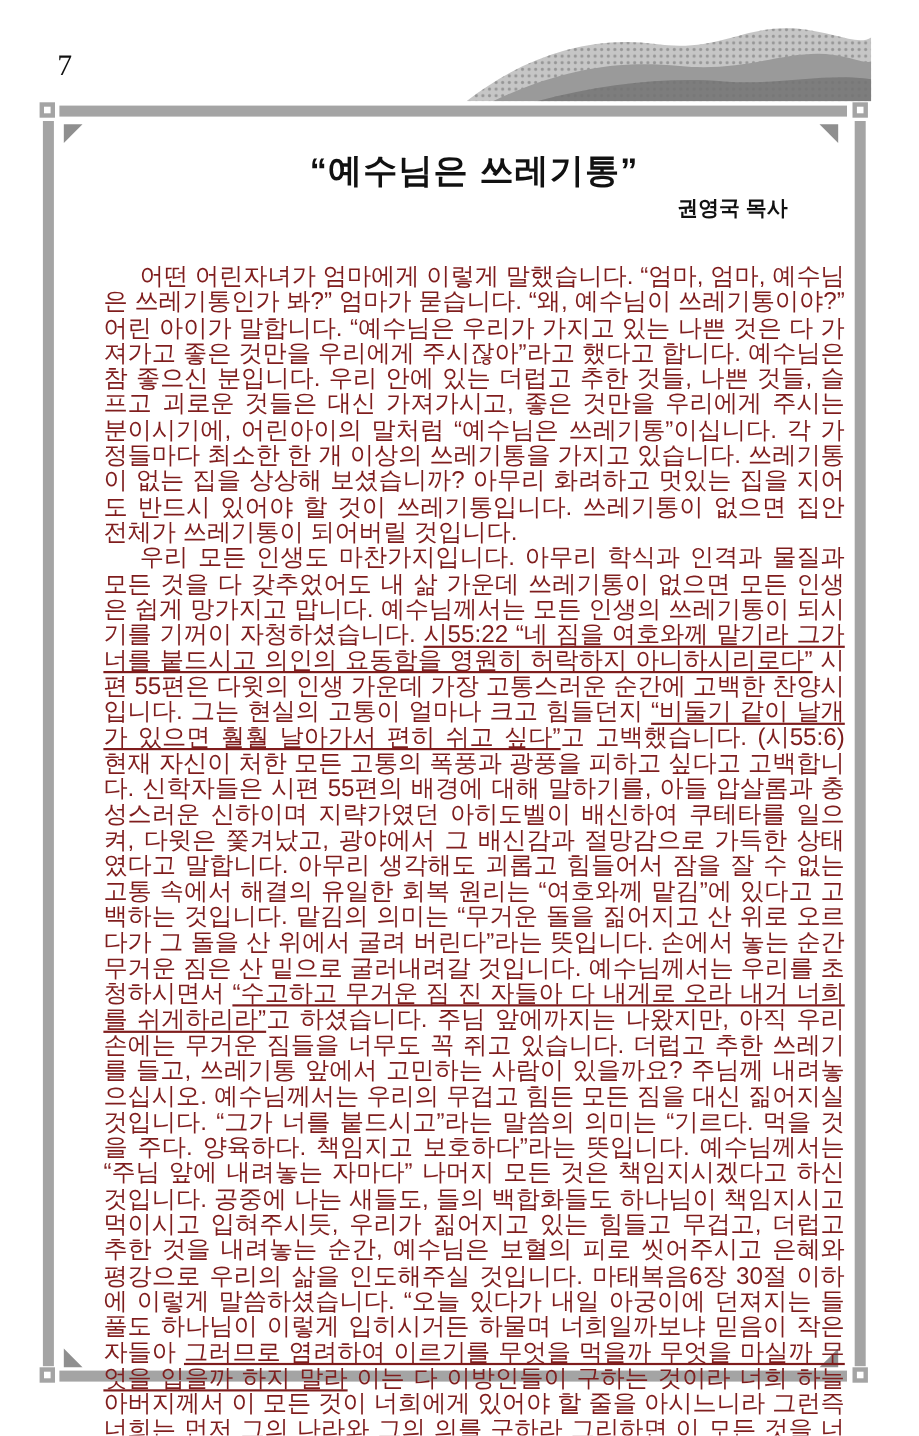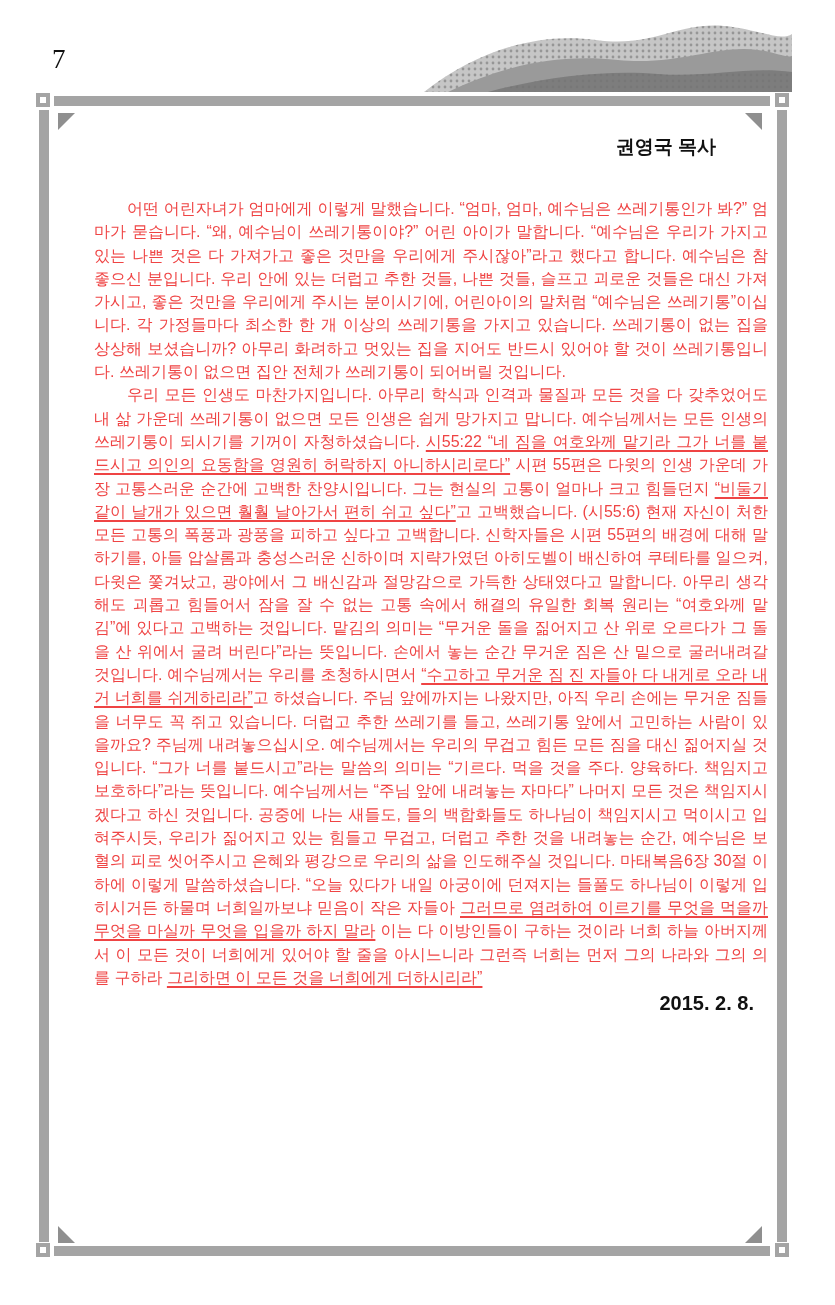--- a/index.html
+++ b/index.html
@@ -47,22 +47,22 @@
   .article-title {
     text-align:center; font-size:31px; font-weight:bold;
     letter-spacing:1px; color:#111;
   }
   .article-author {
     text-align:right; padding-right:52px;
     font-size:19px; font-weight:bold; color:#111;
   }
   .article-body { margin-top:37px; }
   .body-para {
-    font-size:16px; line-height:23.3px; text-align:justify;
-    text-indent:33px; word-break:break-all; color:#ef4444;
+    font-size:22px; line-height:23.3px; text-align:justify;
+    text-indent:33px; word-break:break-all; color:#7f1d1d;
   }
   .body-para u {
     text-decoration-thickness:1.7px;
     text-underline-offset:3px;
   }
   .article-date {
     margin-top:3px; text-align:right; padding-right:14px;
     font-size:20px; font-weight:bold; color:#111;
   }
 </style>
@@ -93,19 +93,20 @@
 <div class="corner-square sq-tl"></div>
 <div class="corner-square sq-tr"></div>
 <div class="corner-square sq-bl"></div>
 <div class="corner-square sq-br"></div>
 <div class="corner-tri tri-tl"></div>
 <div class="corner-tri tri-tr"></div>
 <div class="corner-tri tri-bl"></div>
 <div class="corner-tri tri-br"></div>
 
 <div class="content">
+  <h1 class="article-title">“예수님은 쓰레기통”</h1>
   <div class="article-author">권영국 목사</div>
   <div class="article-body">
       <p class="body-para"><span>어떤 어린자녀가 엄마에게 이렇게 말했습니다. “엄마, 엄마, 예수님은 쓰레기통인가 봐?” 엄마가 묻습니다. “왜, 예수님이 쓰레기통이야?” 어린 아이가 말합니다. “예수님은 우리가 가지고 있는 나쁜 것은 다 가져가고 좋은 것만을 우리에게 주시잖아”라고 했다고 합니다. 예수님은 참 좋으신 분입니다. 우리 안에 있는 더럽고 추한 것들, 나쁜 것들, 슬프고 괴로운 것들은 대신 가져가시고, 좋은 것만을 우리에게 주시는 분이시기에, 어린아이의 말처럼 “예수님은 쓰레기통”이십니다. 각 가정들마다 최소한 한 개 이상의 쓰레기통을 가지고 있습니다. 쓰레기통이 없는 집을 상상해 보셨습니까? 아무리 화려하고 멋있는 집을 지어도 반드시 있어야 할 것이 쓰레기통입니다. 쓰레기통이 없으면 집안 전체가 쓰레기통이 되어버릴 것입니다.</span></p>
       <p class="body-para"><span>우리 모든 인생도 마찬가지입니다. 아무리 학식과 인격과 물질과 모든 것을 다 갖추었어도 내 삶 가운데 쓰레기통이 없으면 모든 인생은 쉽게 망가지고 맙니다. 예수님께서는 모든 인생의 쓰레기통이 되시기를 기꺼이 자청하셨습니다. </span><u>시55:22 “네 짐을 여호와께 맡기라 그가 너를 붙드시고 의인의 요동함을 영원히 허락하지 아니하시리로다”</u><span> 시편 55편은 다윗의 인생 가운데 가장 고통스러운 순간에 고백한 찬양시입니다. 그는 현실의 고통이 얼마나 크고 힘들던지 </span><u>“비둘기 같이 날개가 있으면 훨훨 날아가서 편히 쉬고 싶다”</u><span>고 고백했습니다. (시55:6) 현재 자신이 처한 모든 고통의 폭풍과 광풍을 피하고 싶다고 고백합니다. 신학자들은 시편 55편의 배경에 대해 말하기를, 아들 압살롬과 충성스러운 신하이며 지략가였던 아히도벨이 배신하여 쿠테타를 일으켜, 다윗은 쫓겨났고, 광야에서 그 배신감과 절망감으로 가득한 상태였다고 말합니다. 아무리 생각해도 괴롭고 힘들어서 잠을 잘 수 없는 고통 속에서 해결의 유일한 회복 원리는 “여호와께 맡김”에 있다고 고백하는 것입니다. 맡김의 의미는 “무거운 돌을 짊어지고 산 위로 오르다가 그 돌을 산 위에서 굴려 버린다”라는 뜻입니다. 손에서 놓는 순간 무거운 짐은 산 밑으로 굴러내려갈 것입니다. 예수님께서는 우리를 초청하시면서 </span><u>“수고하고 무거운 짐 진 자들아 다 내게로 오라 내거 너희를 쉬게하리라”</u><span>고 하셨습니다. 주님 앞에까지는 나왔지만, 아직 우리 손에는 무거운 짐들을 너무도 꼭 쥐고 있습니다. 더럽고 추한 쓰레기를 들고, 쓰레기통 앞에서 고민하는 사람이 있을까요? 주님께 내려놓으십시오. 예수님께서는 우리의 무겁고 힘든 모든 짐을 대신 짊어지실 것입니다. “그가 너를 붙드시고”라는 말씀의 의미는 “기르다. 먹을 것을 주다. 양육하다. 책임지고 보호하다”라는 뜻입니다. 예수님께서는 “주님 앞에 내려놓는 자마다” 나머지 모든 것은 책임지시겠다고 하신 것입니다. 공중에 나는 새들도, 들의 백합화들도 하나님이 책임지시고 먹이시고 입혀주시듯, 우리가 짊어지고 있는 힘들고 무겁고, 더럽고 추한 것을 내려놓는 순간, 예수님은 보혈의 피로 씻어주시고 은혜와 평강으로 우리의 삶을 인도해주실 것입니다. 마태복음6장 30절 이하에 이렇게 말씀하셨습니다. “오늘 있다가 내일 아궁이에 던져지는 들풀도 하나님이 이렇게 입히시거든 하물며 너희일까보냐 믿음이 작은 자들아 </span><u>그러므로 염려하여 이르기를 무엇을 먹을까 무엇을 마실까 무엇을 입을까 하지 말라</u><span> 이는 다 이방인들이 구하는 것이라 너희 하늘 아버지께서 이 모든 것이 너희에게 있어야 할 줄을 아시느니라 그런즉 너희는 먼저 그의 나라와 그의 의를 구하라 </span><u>그리하면 이 모든 것을 너희에게 더하시리라”</u></p>
     </div>
   <div class="article-date">2015. 2. 8.</div>
 </div>
 
 </body></html>

